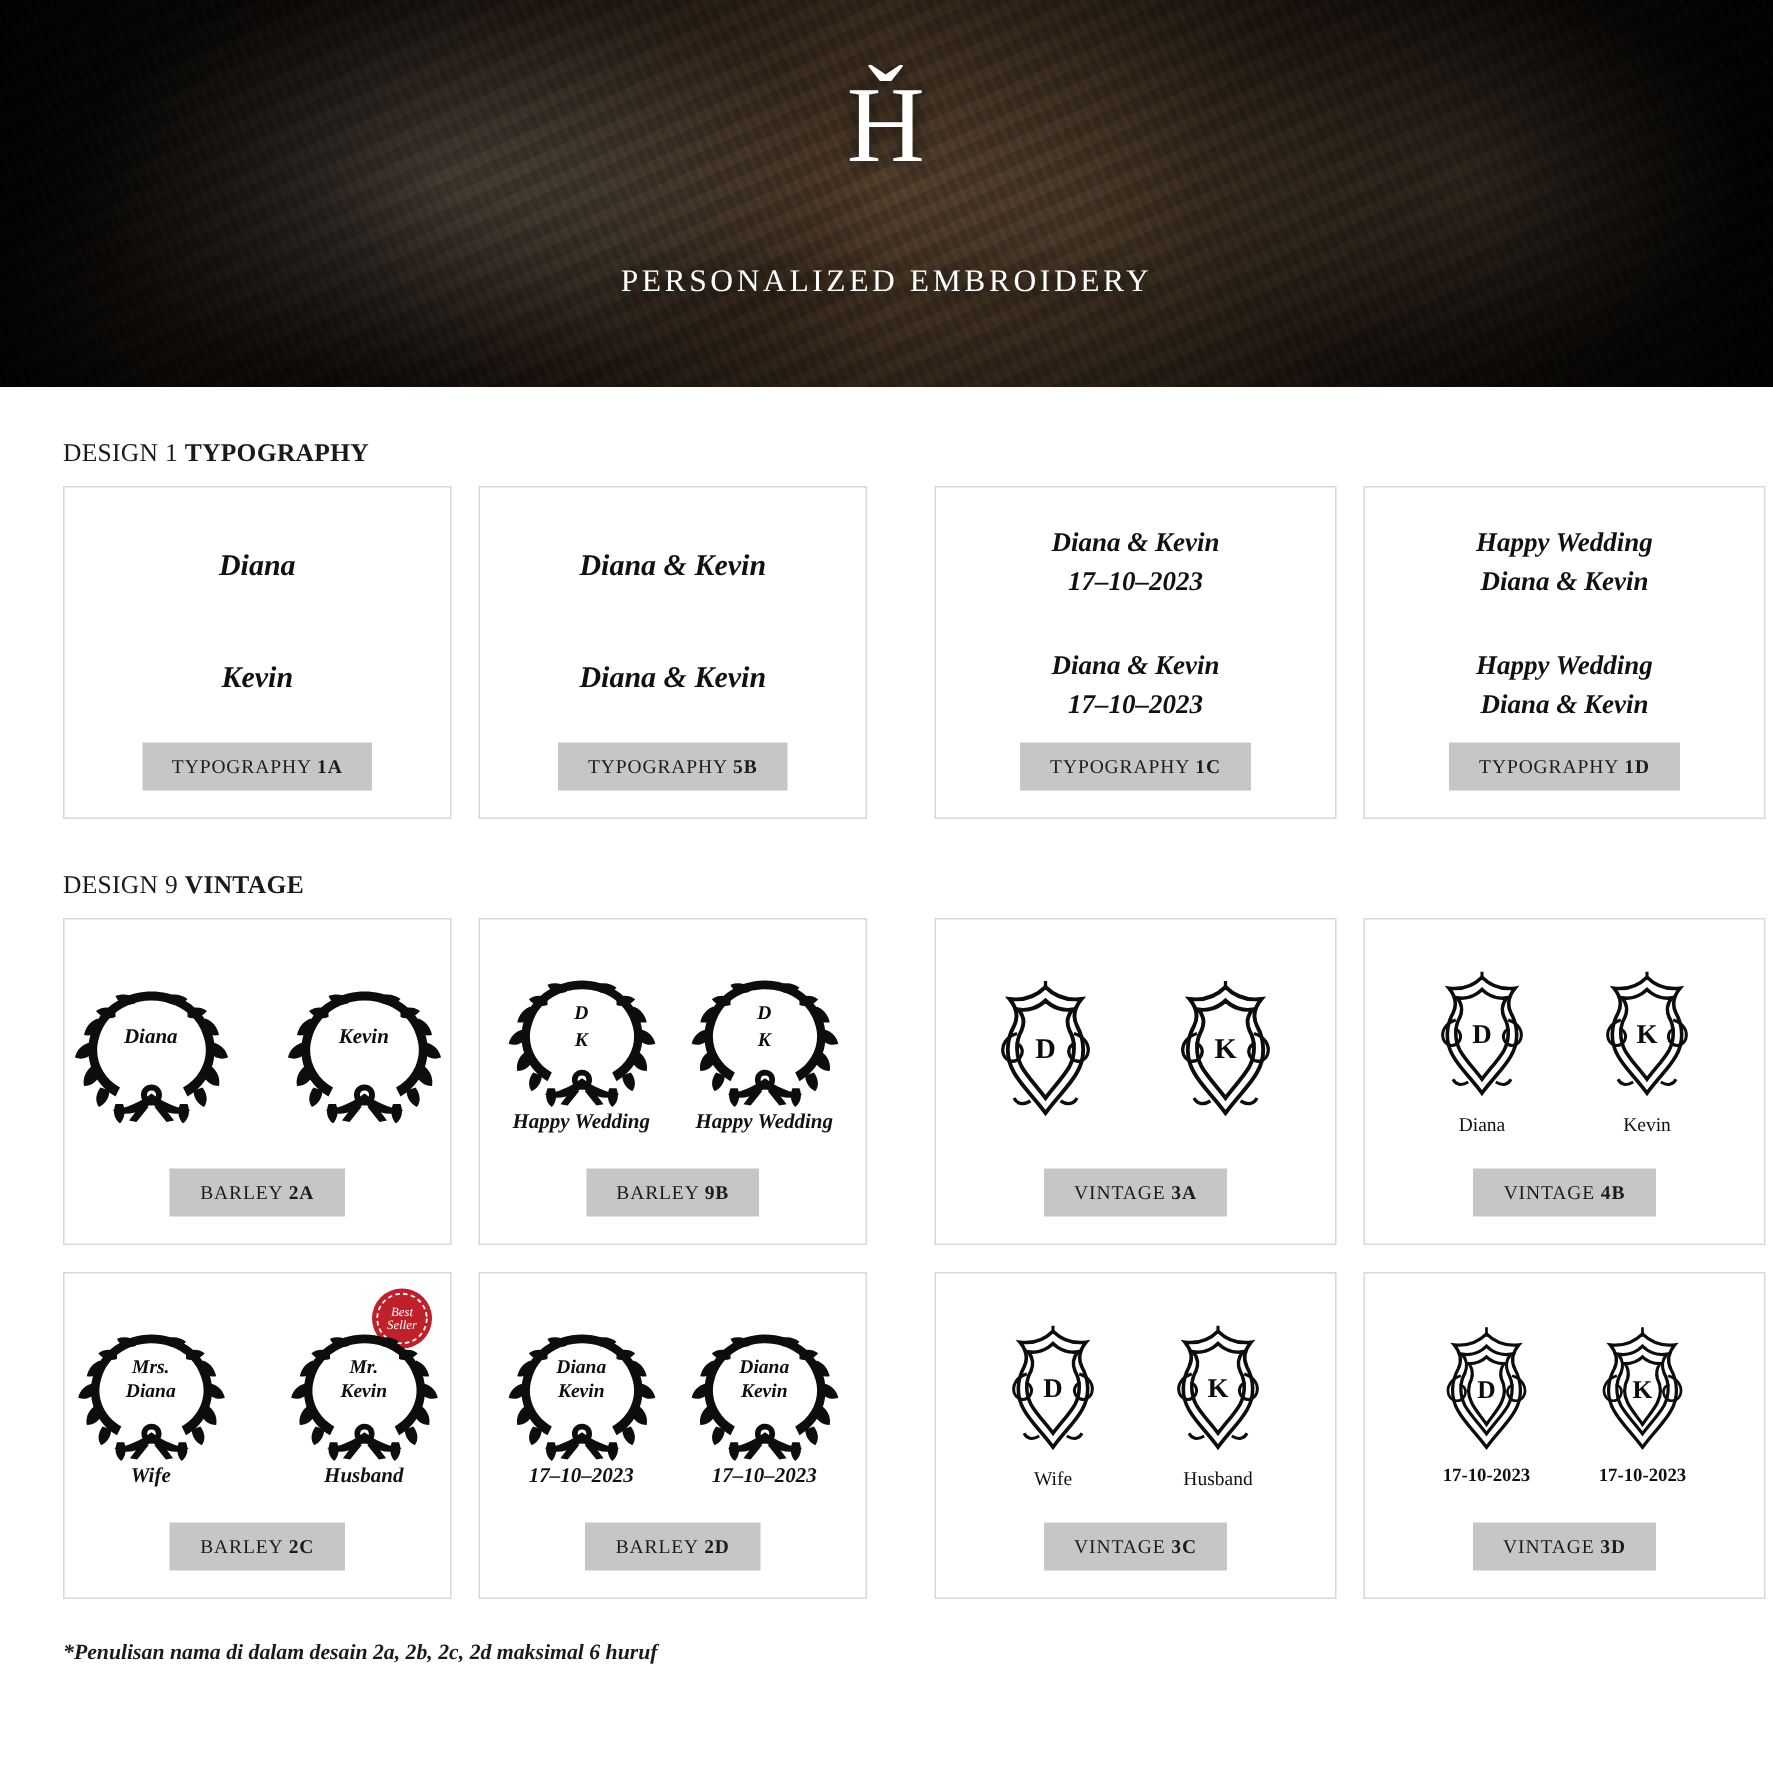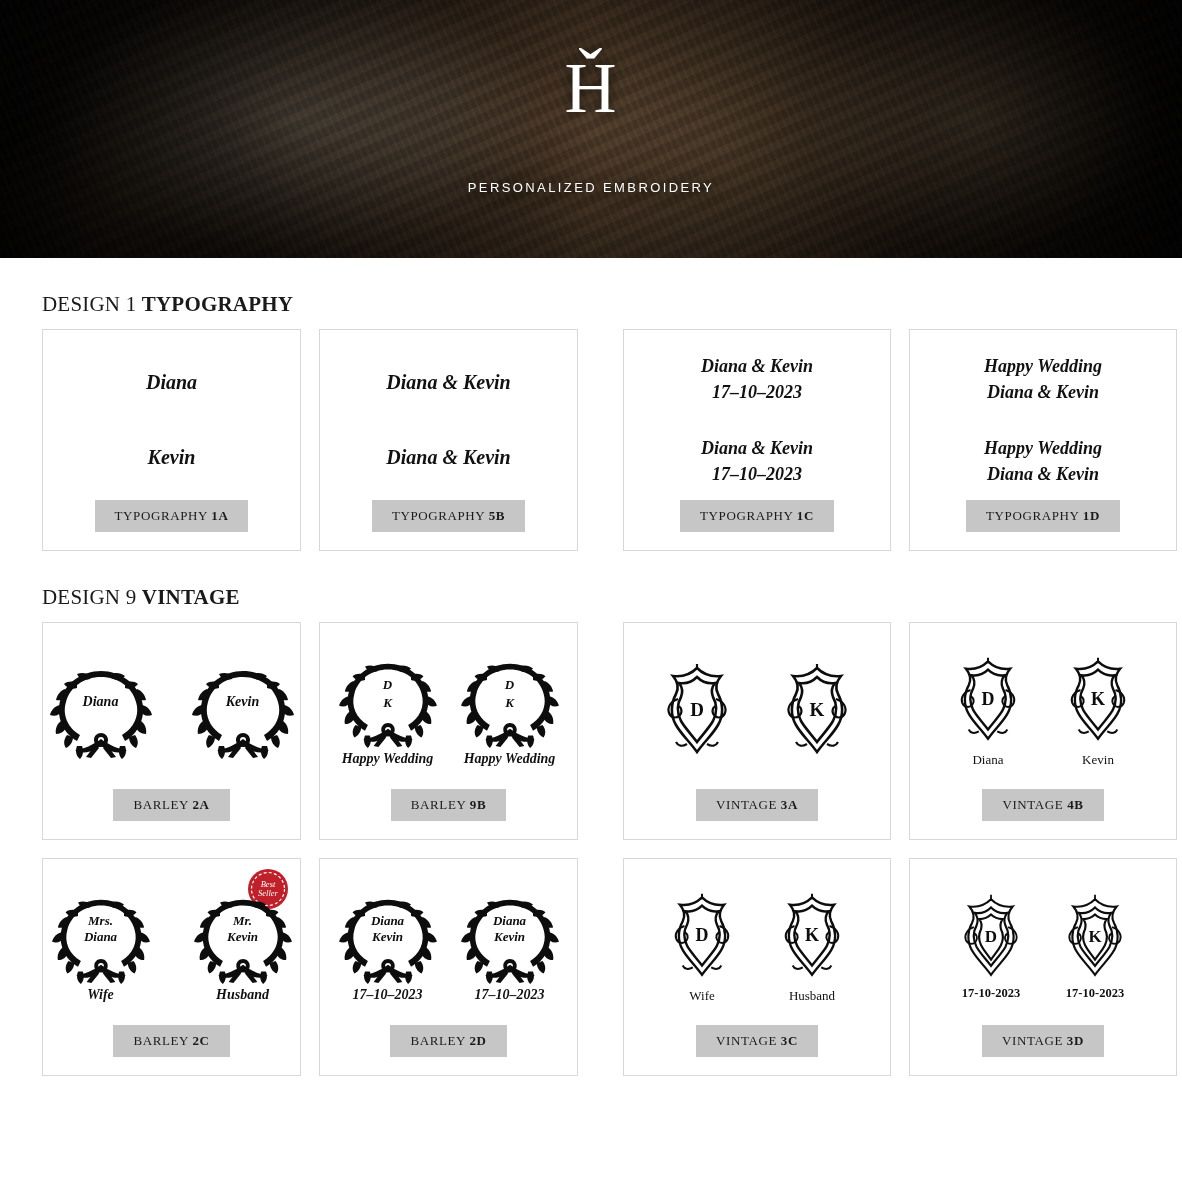--- a/index.html
+++ b/index.html
@@ -46,37 +46,37 @@
     color: #fff;
     text-shadow: 0 2px 14px rgba(0,0,0,.75);
   }
   .hero-logo {
     font-family: "Liberation Serif", serif;
     font-size: 72px; line-height: 1;
     letter-spacing: 1px;
     margin-bottom: 56px;
   }
   .hero-sub {
-    font-family: Liberation Sans, sans-serif;
-    font-size: 13px;
+    font-family: Liberation Serif, serif;
+    font-size: 21px;
     letter-spacing: 2.4px;
     margin-bottom: 11px;
   }
   .hero-title {
     font-family: "Liberation Serif", serif;
     font-size: 36px;
     letter-spacing: 1.2px;
   }
 
   
   .body-wrap { padding: 0 42px; }
 
   .section-head {
     font-family: "Liberation Serif", serif;
-    font-size: 21px;
+    font-size: 17px;
     color: #1a1a1a;
     letter-spacing: .2px;
     text-align: center;
   }
   .section-head b { font-weight: 700; }
 
   .head-row { display: flex; margin-top: 34px; margin-bottom: 12px; }
   .head-col-left { width: 563px; }
 
   .grid { display: flex; gap: 0; }
@@ -677,14 +677,15 @@
           </div>
         </div>
         <div class="tag">
           <span>VINTAGE </span><b>3D</b>
         </div>
       </div>
 
     </div>
   </div>
 
+  <div class="footnote">*Penulisan nama di dalam desain 2a, 2b, 2c, 2d maksimal 6 huruf</div>
 
 </div>
 
 </body></html>

